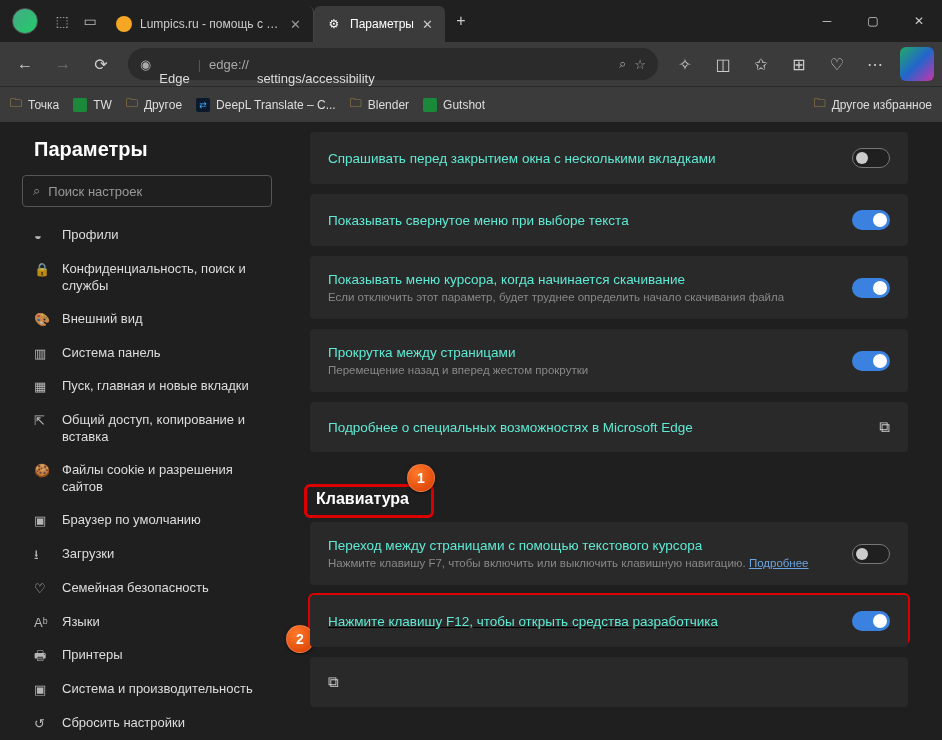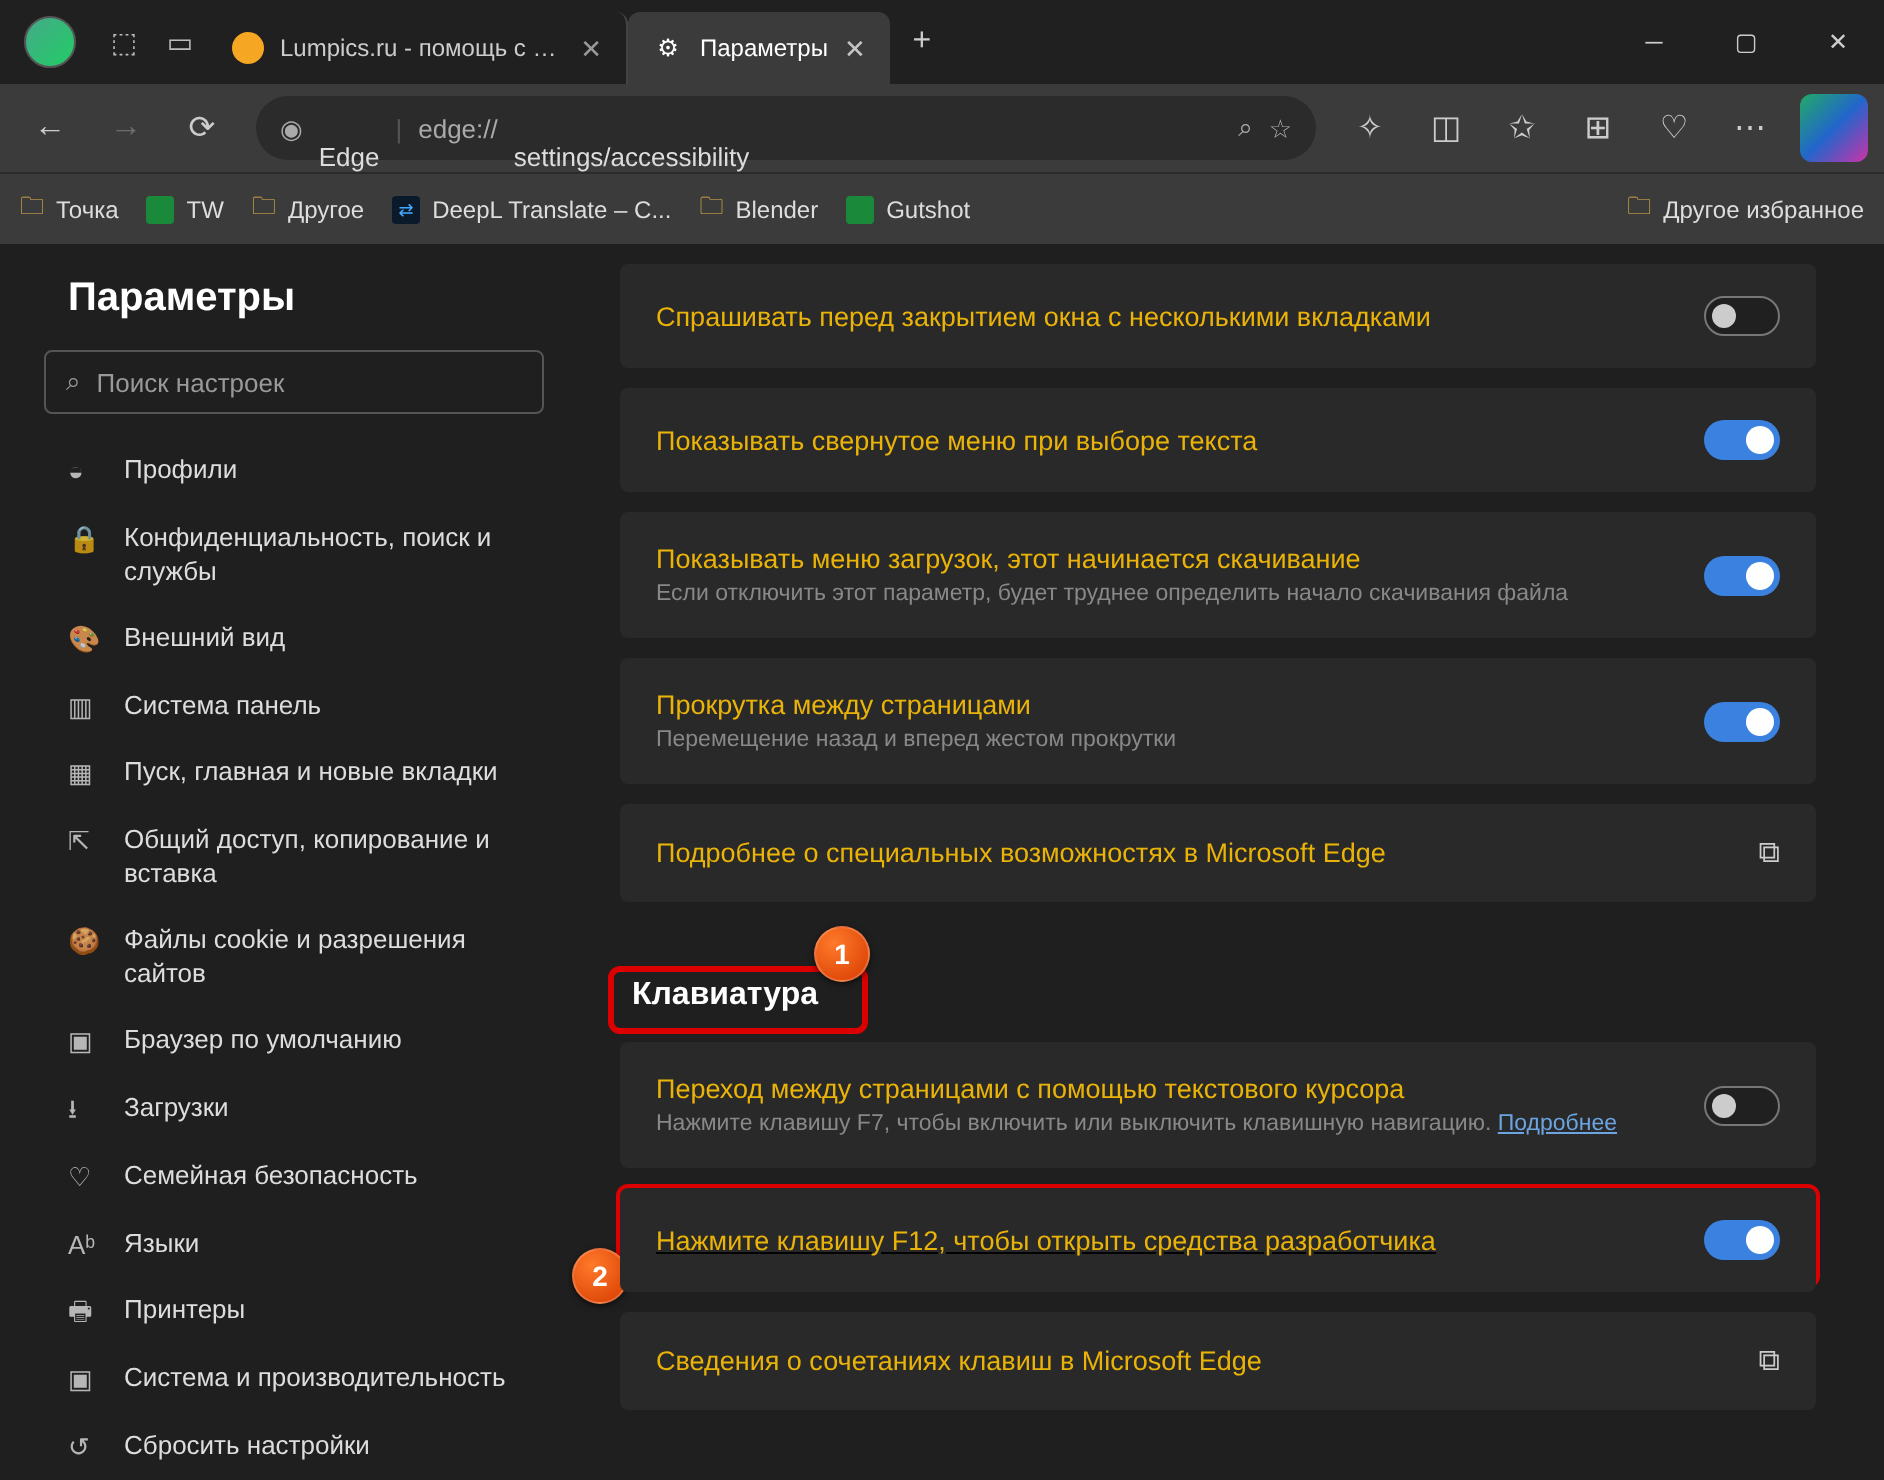--- a/index.html
+++ b/index.html
@@ -37,21 +37,21 @@
 .sidebar { width:284px; padding:16px 12px 0 22px; overflow-y:auto; }
 .sidebar h1 { font-size:20px; font-weight:600; color:#fff; margin-bottom:14px; padding-left:12px; }
 .searchbox { height:32px; border:1px solid #555; border-radius:4px; display:flex; align-items:center; padding:0 10px; gap:8px; color:#999; font-size:13px; margin-bottom:12px; }
 .nav { list-style:none; }
 .nav li { display:flex; align-items:flex-start; gap:12px; padding:8px 12px; font-size:13px; color:#ddd; border-radius:4px; line-height:1.3; cursor:default; }
 .nav li .ico { width:16px; flex-shrink:0; opacity:.8; margin-top:1px; }
 
 .main { flex:1; overflow-y:auto; padding:10px 34px 20px 26px; position:relative; }
 .card { background:#292929; border-radius:4px; padding:16px 18px; margin-bottom:10px; display:flex; align-items:center; gap:12px; }
 .card .txt { flex:1; }
-.card .title { font-size:13.5px; color:#eab308; }
+.card .title { font-size:13.5px; color:#5eead4; }
 .card .desc { font-size:11.5px; color:#888; margin-top:4px; }
 .card .link { color:#6ba4e0; text-decoration:underline; }
 .toggle { width:38px; height:20px; border-radius:10px; position:relative; flex-shrink:0; }
 .toggle.off { background:#202020; border:1px solid #777; }
 .toggle.off::after { content:""; position:absolute; left:3px; top:3px; width:12px; height:12px; border-radius:50%; background:#ccc; }
 .toggle.on { background:#3b82e0; }
 .toggle.on::after { content:""; position:absolute; right:3px; top:3px; width:14px; height:14px; border-radius:50%; background:#fff; }
 .ext { color:#ccc; font-size:15px; }
 .section-title { font-size:16px; font-weight:600; color:#fff; margin:28px 0 14px 6px; display:inline-block; }
 
@@ -215,21 +215,21 @@
       <div class="toggle off"></div>
     </div>
     <div class="card">
       <div class="txt">
           <div class="title">Показывать свернутое меню при выборе текста</div>
         </div>
       <div class="toggle on"></div>
     </div>
     <div class="card">
       <div class="txt">
-        <div class="title">Показывать меню загрузок, этот начинается скачивание</div>
+        <div class="title">Показывать меню курсора, когда начинается скачивание</div>
         <div class="desc">Если отключить этот параметр, будет труднее определить начало скачивания файла</div>
       </div>
       <div class="toggle on"></div>
     </div>
     <div class="card">
       <div class="txt">
         <div class="title">Прокрутка между страницами</div>
         <div class="desc">Перемещение назад и вперед жестом прокрутки</div>
       </div>
       <div class="toggle on"></div>
@@ -260,19 +260,16 @@
       <div class="badge" style="left:-24px; top:30px;">2</div>
       <div class="card" style="position:relative;text-decoration:underline;">
         <div class="txt">
             <div class="title">Нажмите клавишу F12, чтобы открыть средства разработчика</div>
           </div>
         <div class="toggle on"></div>
       </div>
     </div>
 
     <div class="card">
-      <div class="txt">
-          <div class="title">Сведения о сочетаниях клавиш в Microsoft Edge</div>
-        </div>
       <span class="ext">⧉</span>
     </div>
   </div>
 </div>
 
 </body></html>

